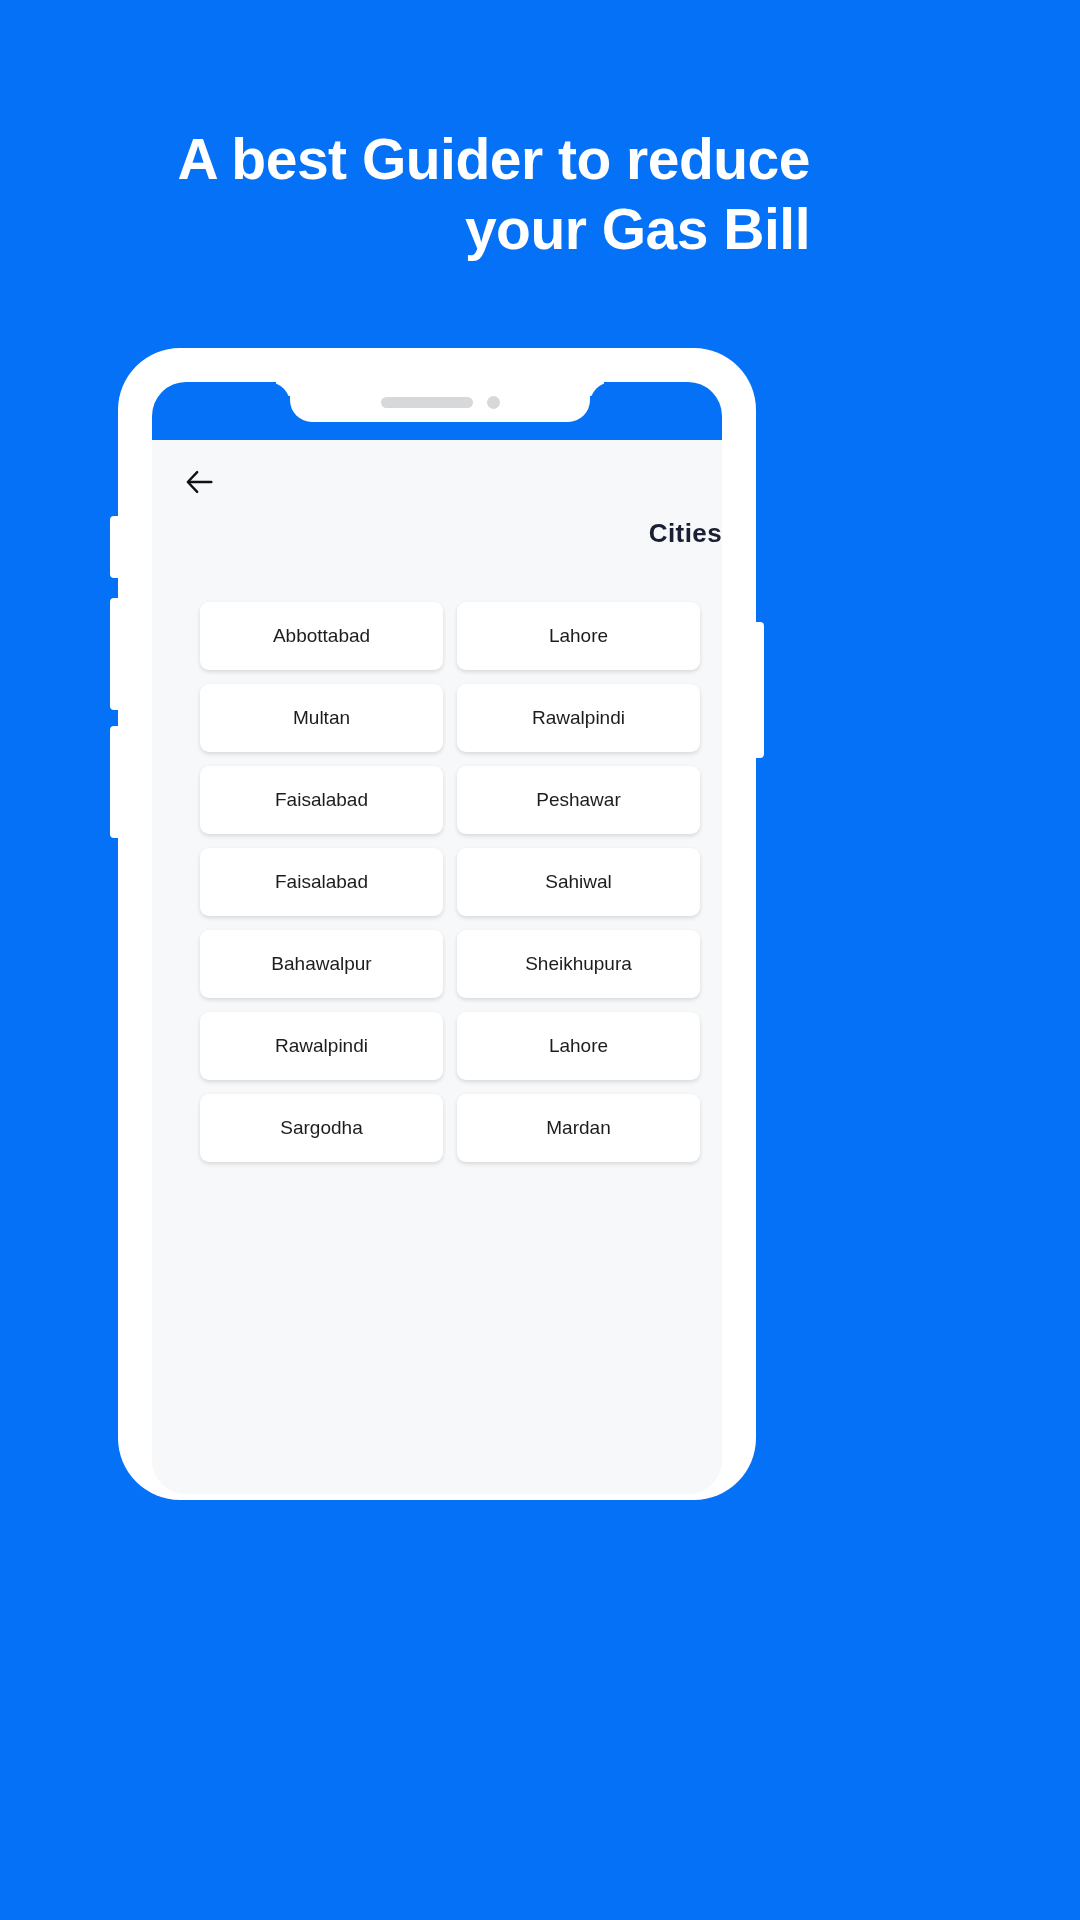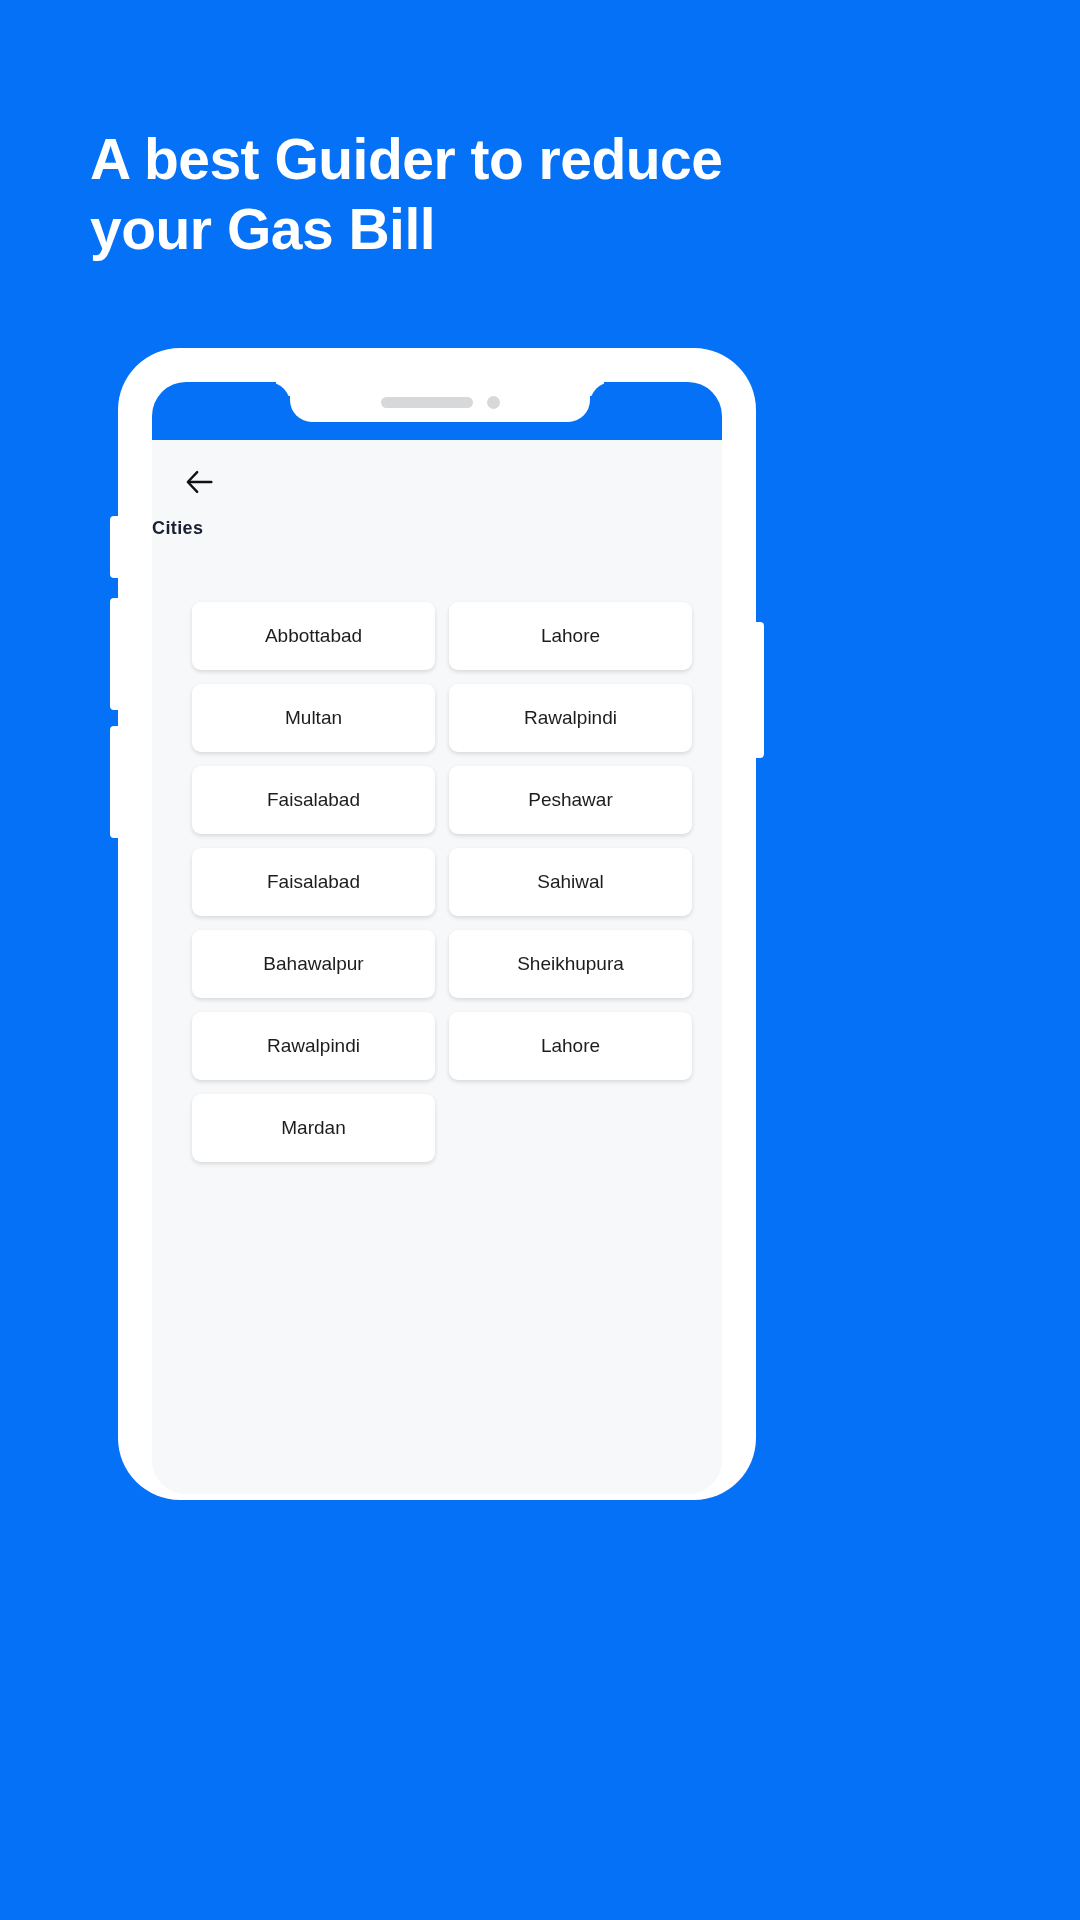--- a/index.html
+++ b/index.html
@@ -15,21 +15,21 @@
     font-family: "Liberation Sans", sans-serif;
     position: relative;
   }
 
   
   .headline {
     position: absolute;
     top: 124px;
     left: 0;
     width: 900px;
-    text-align: left;
+    text-align: right;
     color: #ffffff;
     font-size: 57px;
     line-height: 70px;
     font-weight: bold;
     letter-spacing: -0.5px;
     padding: 0 90px;
   }
 
   
   .phone-wrap {
@@ -154,30 +154,30 @@
     justify-content: center;
     cursor: pointer;
   }
   .back-arrow svg { display: block; }
 
   .screen-title {
     position: absolute;
     left: 0;
     top: 78px;
     width: 570px;
-    text-align: left;
-    font-size: 18px;
+    text-align: right;
+    font-size: 26px;
     font-weight: bold;
     color: #1b1f33;
     letter-spacing: 0.4px;
   }
 
   .city-grid {
     position: absolute;
-    left: 40px;
+    left: 48px;
     top: 162px;
     width: 500px;
     display: grid;
     grid-template-columns: 1fr 1fr;
     column-gap: 30px;
     row-gap: 22px;
     gap: 14px;
   }
 
   .city-btn {
@@ -238,19 +238,20 @@
           <div class="city-btn">Multan</div>
           <div class="city-btn">Rawalpindi</div>
           <div class="city-btn">Faisalabad</div>
           <div class="city-btn">Peshawar</div>
           <div class="city-btn">Faisalabad</div>
           <div class="city-btn">Sahiwal</div>
           <div class="city-btn">Bahawalpur</div>
           <div class="city-btn">Sheikhupura</div>
           <div class="city-btn">Rawalpindi</div>
           <div class="city-btn">Lahore</div>
+          <div class="city-btn">Sargodha</div>
           <div class="city-btn">Mardan</div>
         </div>
 
       </div>
     </div>
   </div>
 </div>
 
 </body></html>

